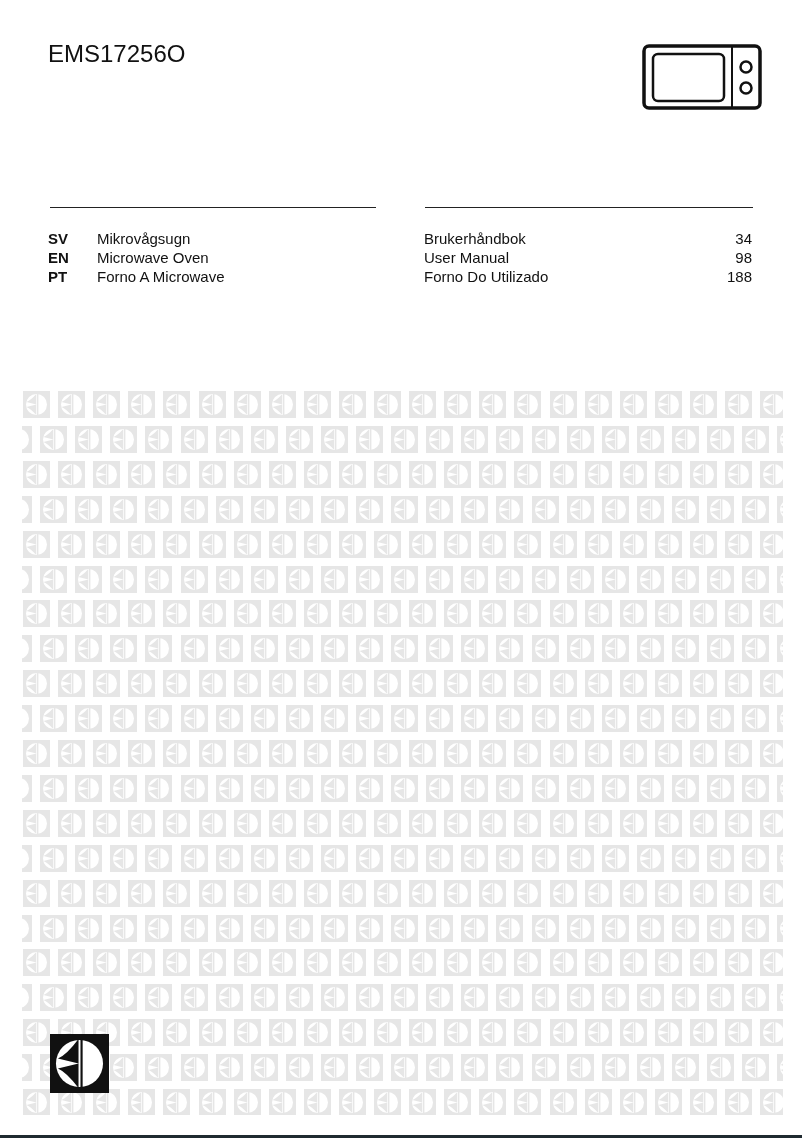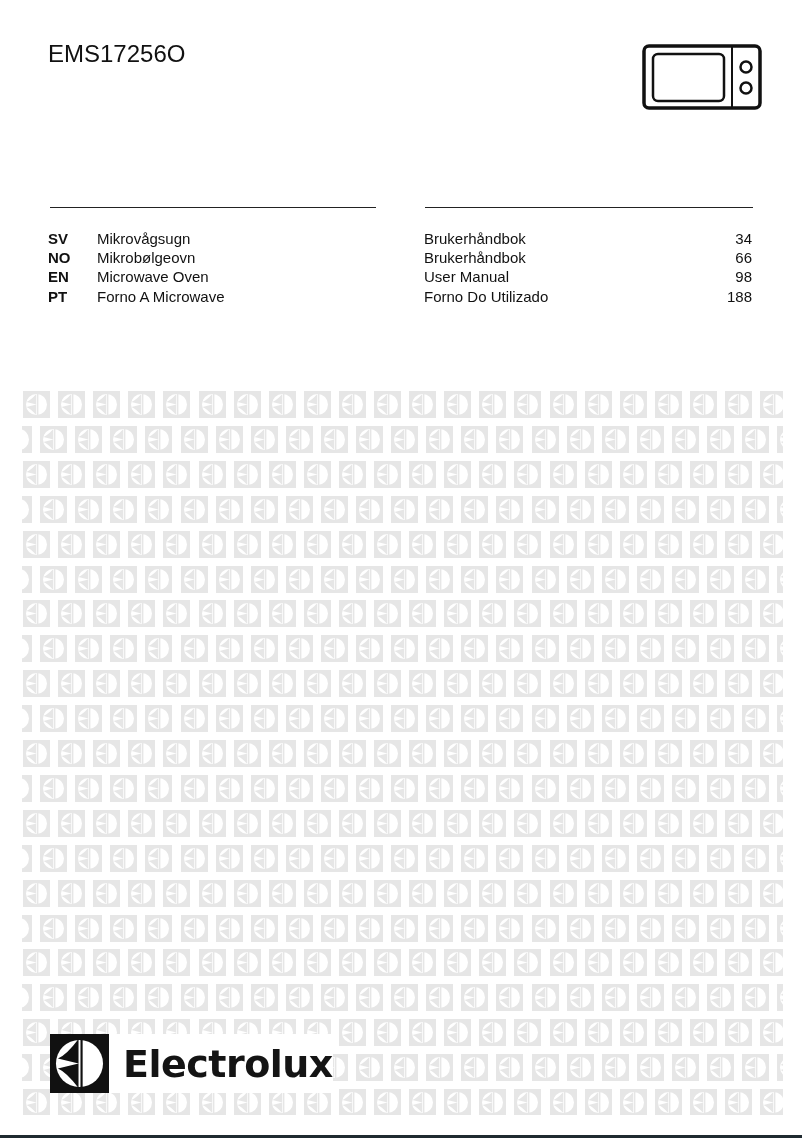--- a/index.html
+++ b/index.html
@@ -42,26 +42,20 @@
 <div class="rule right"></div>
 
 <div class="lang-table">
   <div class="lang-row">
     <span class="code">SV</span>
     <span class="name">Mikrovågsugn</span>
     <span class="manual">Brukerhåndbok</span>
     <span class="page">34</span>
   </div>
   <div class="lang-row">
-    <span class="code">NO</span>
-    <span class="name">Mikrobølgeovn</span>
-    <span class="manual">Brukerhåndbok</span>
-    <span class="page">66</span>
-  </div>
-  <div class="lang-row">
     <span class="code">EN</span>
     <span class="name">Microwave Oven</span>
     <span class="manual">User Manual</span>
     <span class="page">98</span>
   </div>
   <div class="lang-row">
     <span class="code">PT</span>
     <span class="name">Forno A Microwave</span>
     <span class="manual">Forno Do Utilizado</span>
     <span class="page">188</span>
@@ -3497,16 +3491,15 @@
 <div class="logo">
   <div class="logo-mark">
     <svg width="49" height="49" viewBox="0 0 50 50">
       <circle cx="25" cy="25" r="24" fill="#fff"></circle>
       <rect x="26" y="0" width="2.2" height="50" fill="#111"></rect>
       <path d="M24 0 Q12 16 3 20 L24 25 Z" fill="#111"></path>
       <path d="M24 50 Q12 34 3 30 L24 25 Z" fill="#111"></path>
       <path d="M1 25 L24 25" stroke="#111" stroke-width="0"></path>
     </svg>
   </div>
-  <span class="logo-word">Electrolux</span>
 </div>
 
 <div class="bottom-bar"></div>
 
 </body></html>

